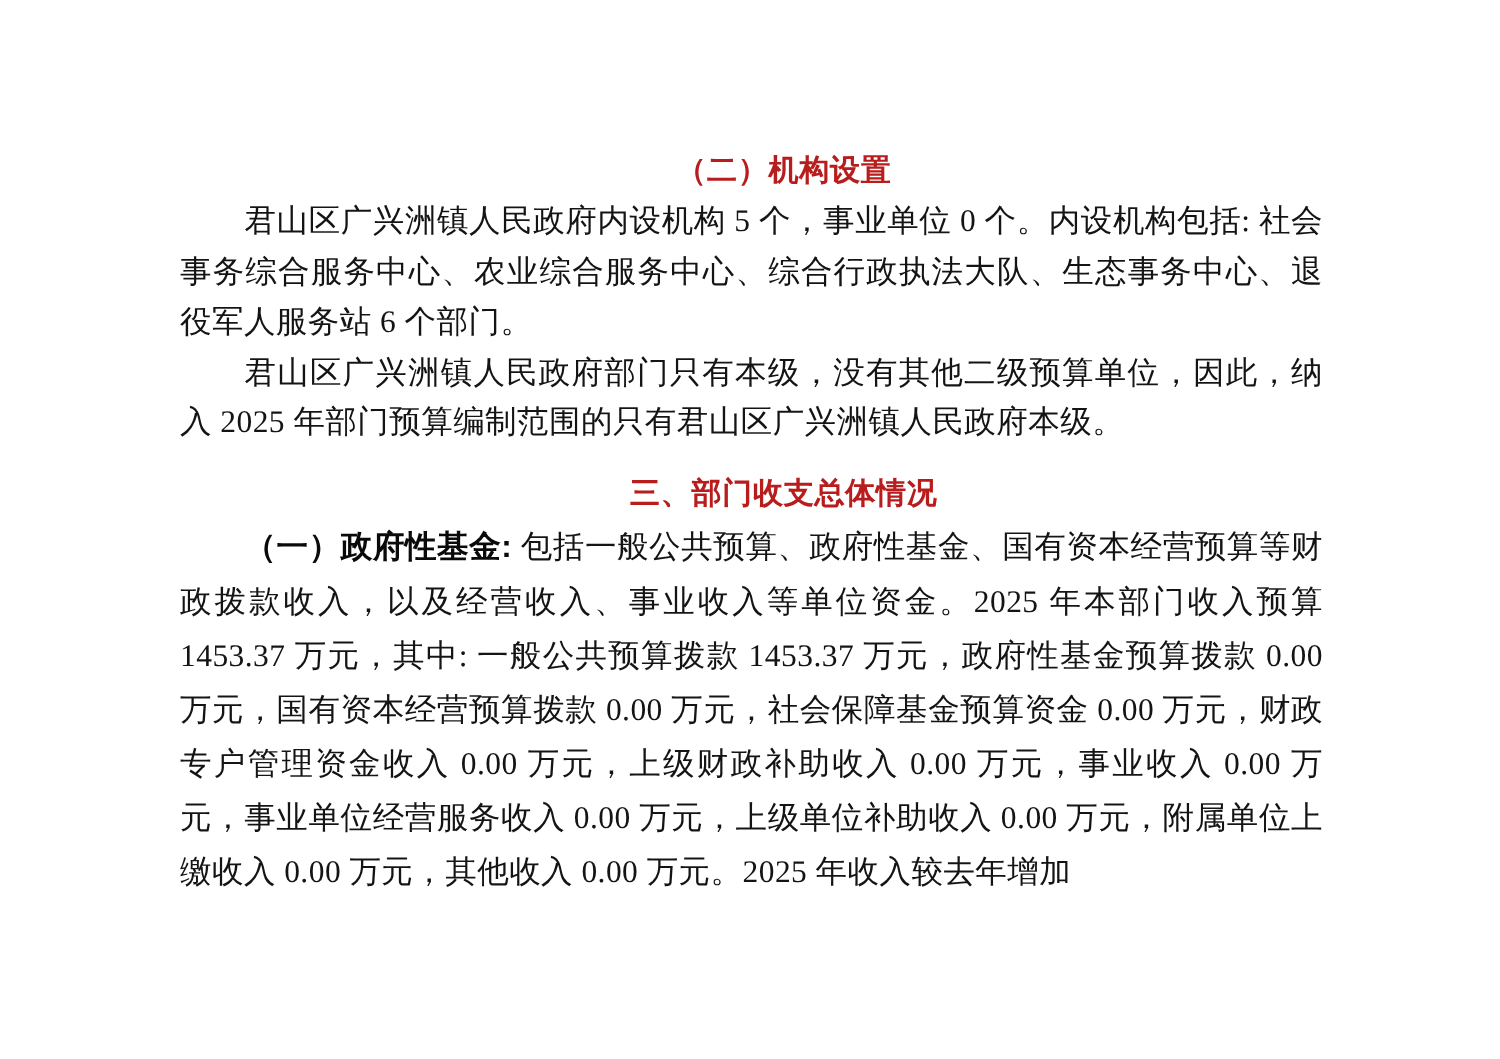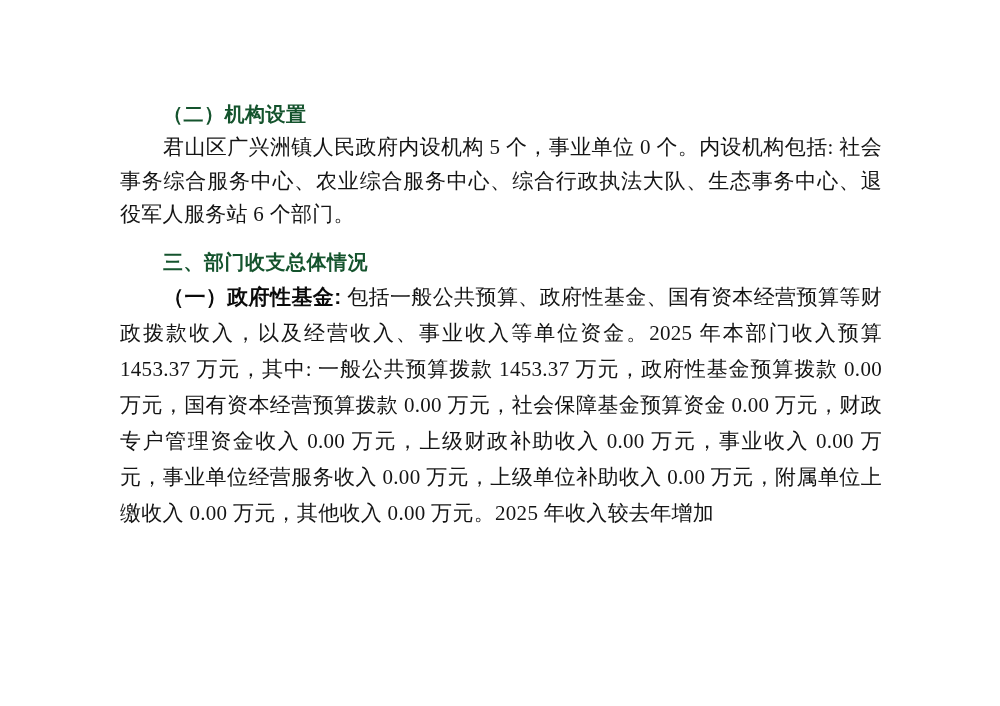--- a/index.html
+++ b/index.html
@@ -23,21 +23,22 @@
     overflow: hidden;
   }
   .heading {
     font-family: "Liberation Sans", "DejaVu Sans", sans-serif;
     font-weight: 700;
     font-size: 20px;
     line-height: 34px;
     margin: 13px 0 0 0;
     text-indent: 43px;
     letter-spacing: 0.5px;
-    color: #14532d;
+    color: #b91c1c;
+    text-align: center;
   }
   .heading:first-child {
     margin-top: 0;
   }
   .para {
     font-size: 21px;
     line-height: 33.5px;
     margin: 0;
     text-indent: 43px;
     text-align: justify;
@@ -55,18 +56,19 @@
 </head>
 <body>
 
 <div class="page">
 
   <h2 class="heading">（二）机构设置</h2>
 
   <p class="para">君山区广兴洲镇人民政府内设机构 5 个，事业单位 0 个。内设机构包括: 社会事务综合服务中心、农业综合服务中心、综合行政执法大队、生态事务中心、退役军人服务站 6 个部门。</p>
 
 
+  <p class="para">君山区广兴洲镇人民政府部门只有本级，没有其他二级预算单位，因此，纳入 2025 年部门预算编制范围的只有君山区广兴洲镇人民政府本级。</p>
 
   <h2 class="heading">三、部门收支总体情况</h2>
 
   <p class="para para-income"><span class="lead-bold">（一）政府性基金:</span><span> 包括一般公共预算、政府性基金、国有资本经营预算等财政拨款收入，以及经营收入、事业收入等单位资金。2025 年本部门收入预算 1453.37 万元，其中: 一般公共预算拨款 1453.37 万元，政府性基金预算拨款 0.00 万元，国有资本经营预算拨款 0.00 万元，社会保障基金预算资金 0.00 万元，财政专户管理资金收入 0.00 万元，上级财政补助收入 0.00 万元，事业收入 0.00 万元，事业单位经营服务收入 0.00 万元，上级单位补助收入 0.00 万元，附属单位上缴收入 0.00 万元，其他收入 0.00 万元。2025 年收入较去年增加</span></p>
 
 </div>
 
 </body></html>

